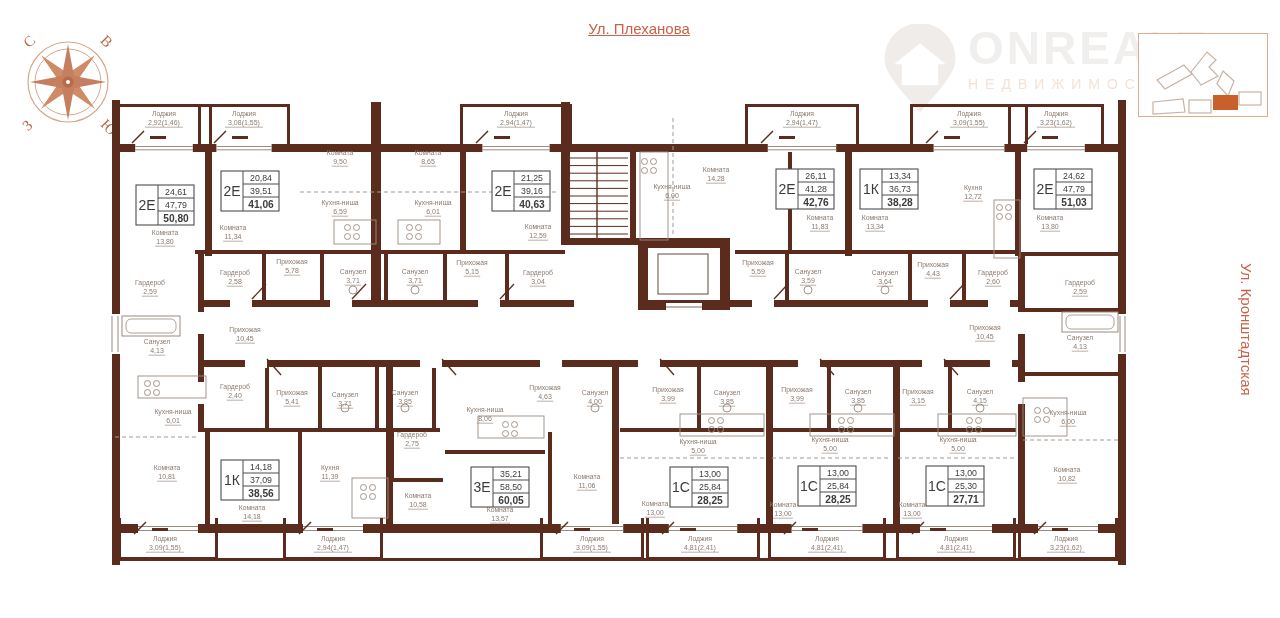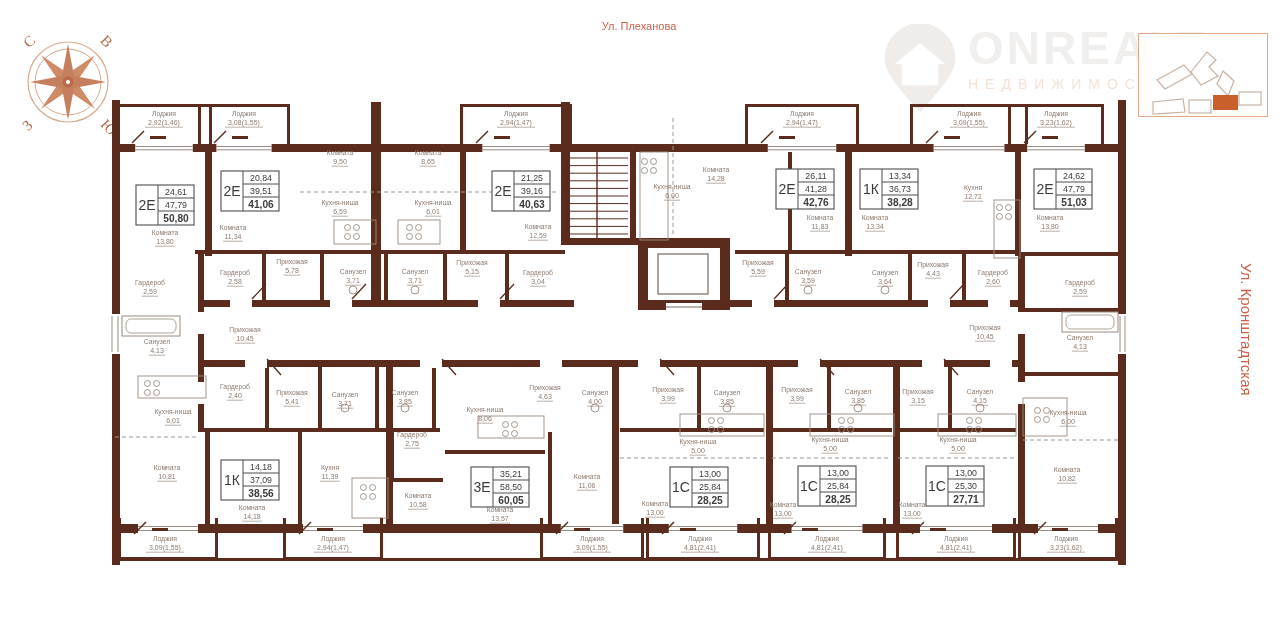--- a/index.html
+++ b/index.html
@@ -1,19 +1,19 @@
 <!DOCTYPE html>
 <html><head>
 <meta charset="utf-8">
 <style>
   html,body{margin:0;padding:0;background:#ffffff;}
   .stage{position:relative;width:1280px;height:618px;background:#ffffff;overflow:hidden;
          font-family:"Liberation Sans",sans-serif;}
   .street-top{position:absolute;left:639px;top:20px;transform:translateX(-50%);
-              font-size:11px;color:#cb6149;white-space:nowrap;}
+              font-size:15px;color:#cb6149;white-space:nowrap;text-decoration:underline;}
   .street-right{position:absolute;left:1238px;top:263px;height:160px;
                 writing-mode:vertical-rl;font-size:15px;color:#cb6149;white-space:nowrap;}
   .logo{position:absolute;left:874px;top:24px;display:flex;align-items:flex-start;}
   .logo-pin{width:92px;height:92px;flex:0 0 auto;}
   .logo-text{margin-left:2px;}
   .logo-name{font-size:46px;font-weight:bold;color:#f1efed;letter-spacing:3px;line-height:1.05;}
   .logo-sub{font-size:14px;color:#f5e1d5;letter-spacing:7px;margin-top:4px;}
   .locator{position:absolute;left:1138px;top:33px;width:128px;height:82px;
            background:#ffffff;border:1px solid #e3a98b;}
   .compass{position:absolute;left:10px;top:18px;width:116px;height:126px;}

